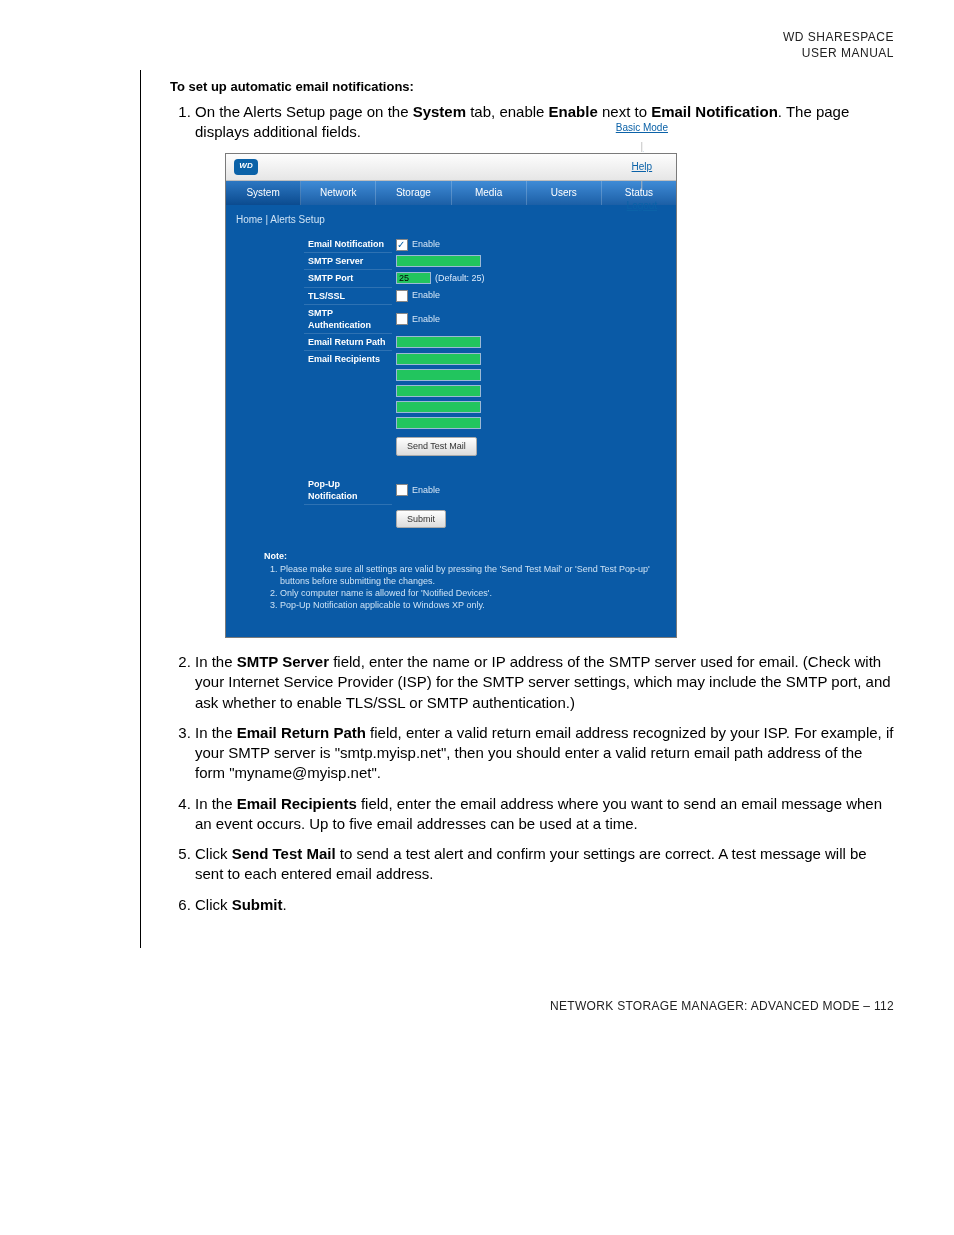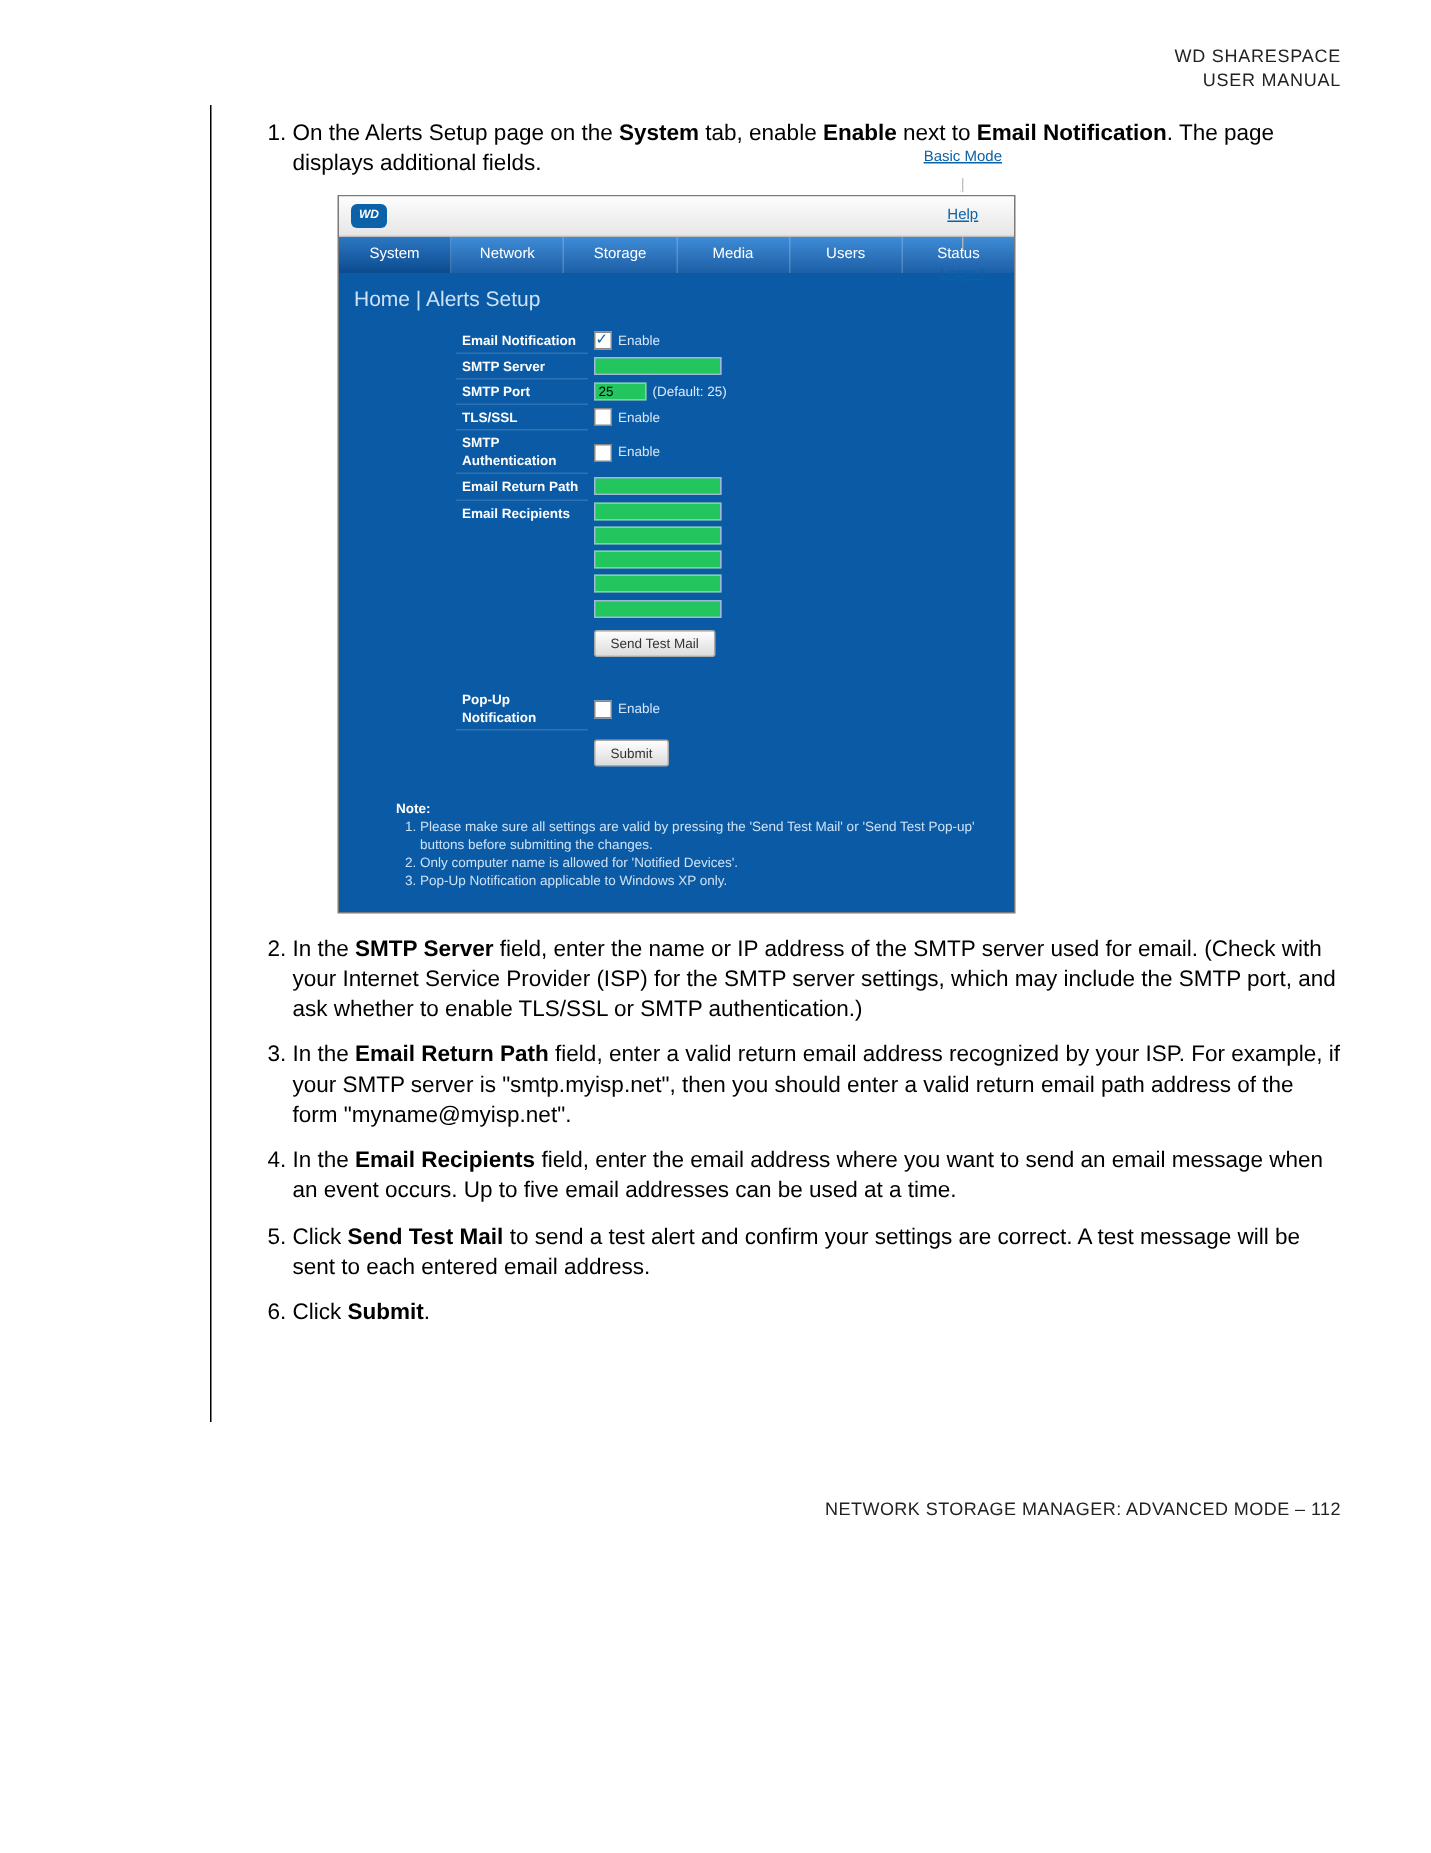--- a/index.html
+++ b/index.html
@@ -100,21 +100,21 @@
   }
   .tab:last-child { border-right:none;}
   .tab.active { background: linear-gradient(#2c77c2, #0b4b8f); }
   .bluepanel {
     background: #0a5aa6;
     color: #d5e6f7;
     padding: 8px 10px 14px 10px;
     min-height: 380px;
   }
   .breadcrumb {
-    font-size: 14px;
+    font-size: 10px;
     color:#cde2f5;
     margin-bottom: 10px;
   }
   .form-table {
     margin-left: 68px;
     border-collapse: collapse;
   }
   .form-table td {
     padding: 2px 4px;
     font-size: 9px;
@@ -158,21 +158,21 @@
     background: linear-gradient(#fefefe,#dcdcdc);
     border:1px solid #aaa;
     font-size:9px;
     padding:2px 10px;
     color:#333;
     border-radius:2px;
     display:inline-block;
   }
   .spacer-row td { height:14px; }
   .note-block {
-    margin: 20px 0 0 28px;
+    margin: 20px 0 12px 28px;
     font-size:9px;
     color:#cde2f5;
     line-height:1.35;
   }
   .note-title { font-weight:bold; color:#fff;}
   .note-ol {
     margin:0;
     padding-left: 16px;
   }
   .footer {
@@ -189,20 +189,21 @@
 
 <div class="page">
   <div class="header-right">
     <div>WD SHARESPACE</div>
     <div>USER MANUAL</div>
   </div>
 
   <div class="vline"></div>
 
   <div class="body">
+    <p class="section-title">To set up automatic email notifications:</p>
 
     <ol class="steps">
       <li>
         <span>On the Alerts Setup page on the </span><span class="bold">System</span><span> tab, enable </span><span class="bold">Enable</span><span> next to </span><span class="bold">Email Notification</span><span>. The page displays additional fields.</span>
 
         
         <div class="shot">
           <div class="shot-top">
             <div class="wd-logo">WD</div>
             <div class="top-links">

